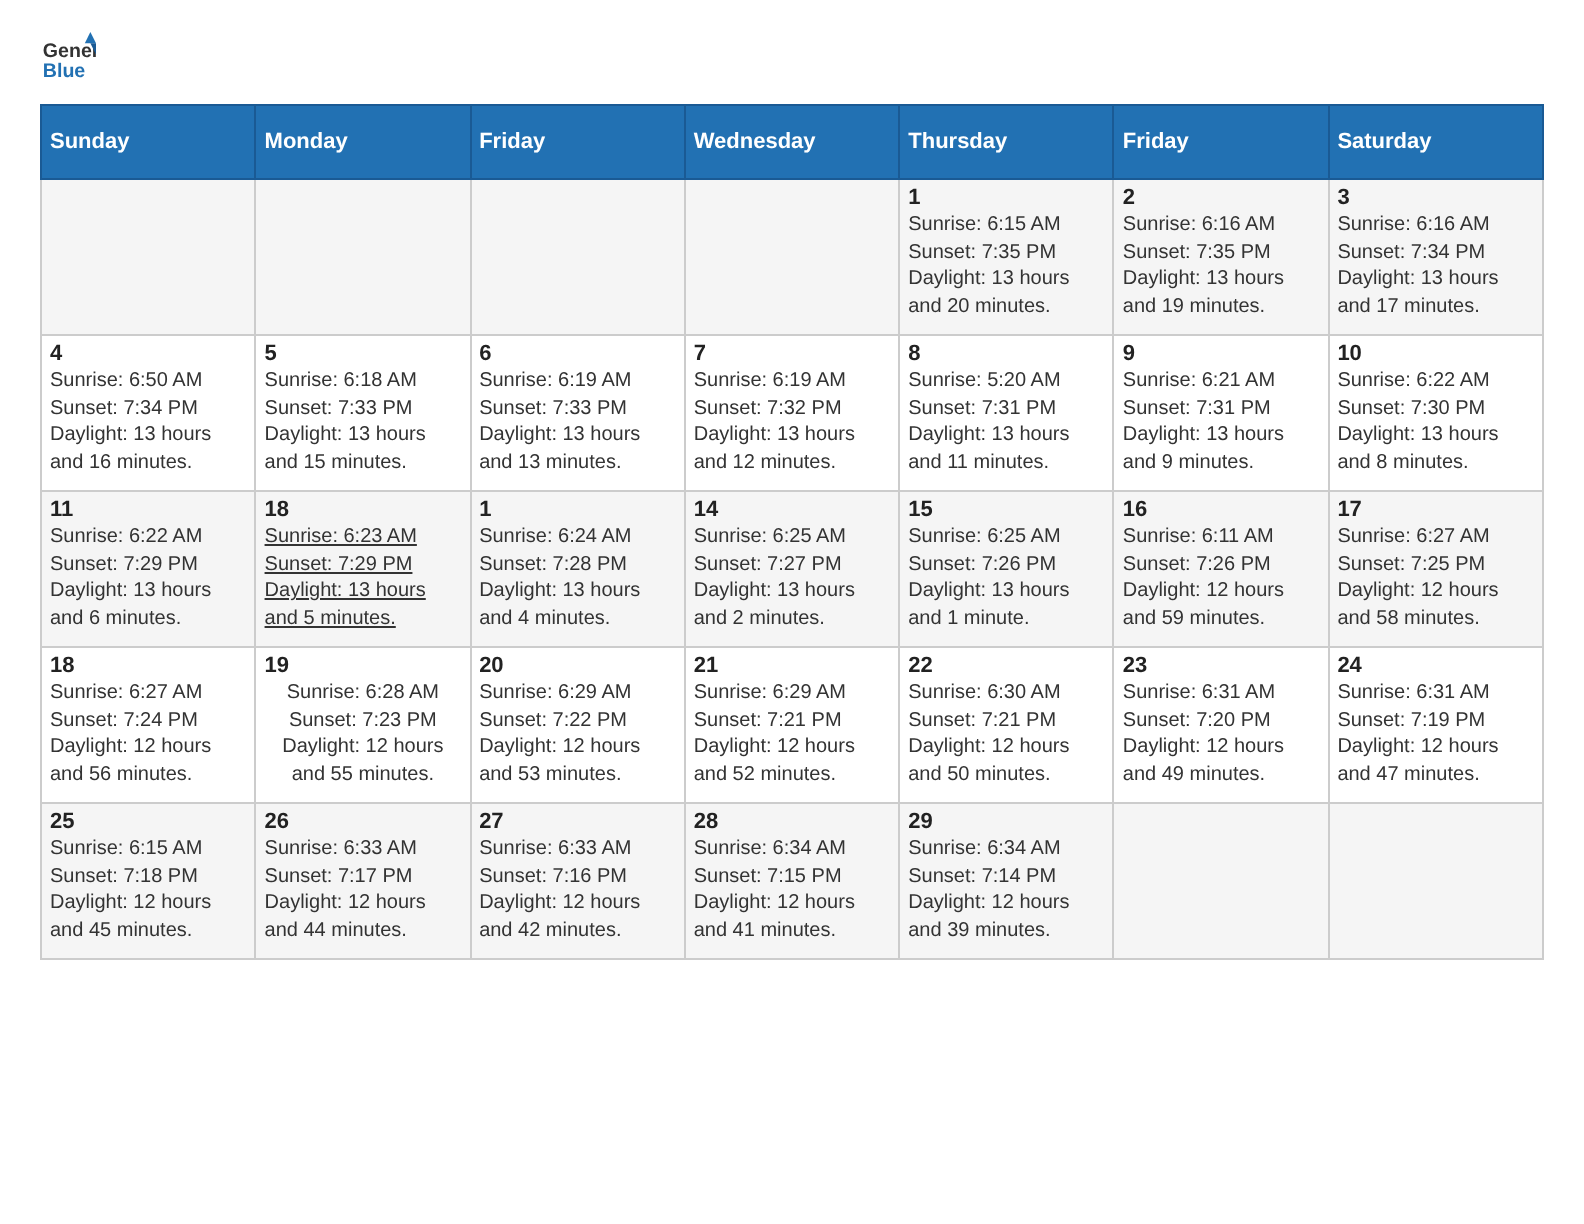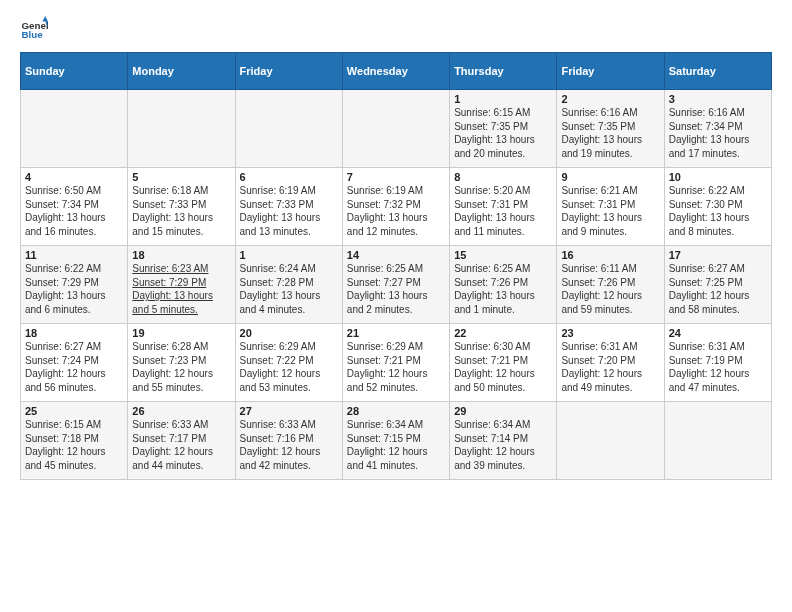--- a/index.html
+++ b/index.html
@@ -253,21 +253,21 @@
         <tr>
           <td>
             <span class="day-num">18</span>
             <div class="day-info" style="white-space: pre-line;">Sunrise: 6:27 AM
 Sunset: 7:24 PM
 Daylight: 12 hours
 and 56 minutes.</div>
           </td>
           <td>
             <span class="day-num">19</span>
-            <div class="day-info" style="white-space: pre-line;">Sunrise: 6:28 AM
+            <div class="day-info" style="white-space: pre-line; text-align: center;">Sunrise: 6:28 AM
 Sunset: 7:23 PM
 Daylight: 12 hours
 and 55 minutes.</div>
           </td>
           <td>
             <span class="day-num">20</span>
             <div class="day-info" style="white-space: pre-line;">Sunrise: 6:29 AM
 Sunset: 7:22 PM
 Daylight: 12 hours
 and 53 minutes.</div>

